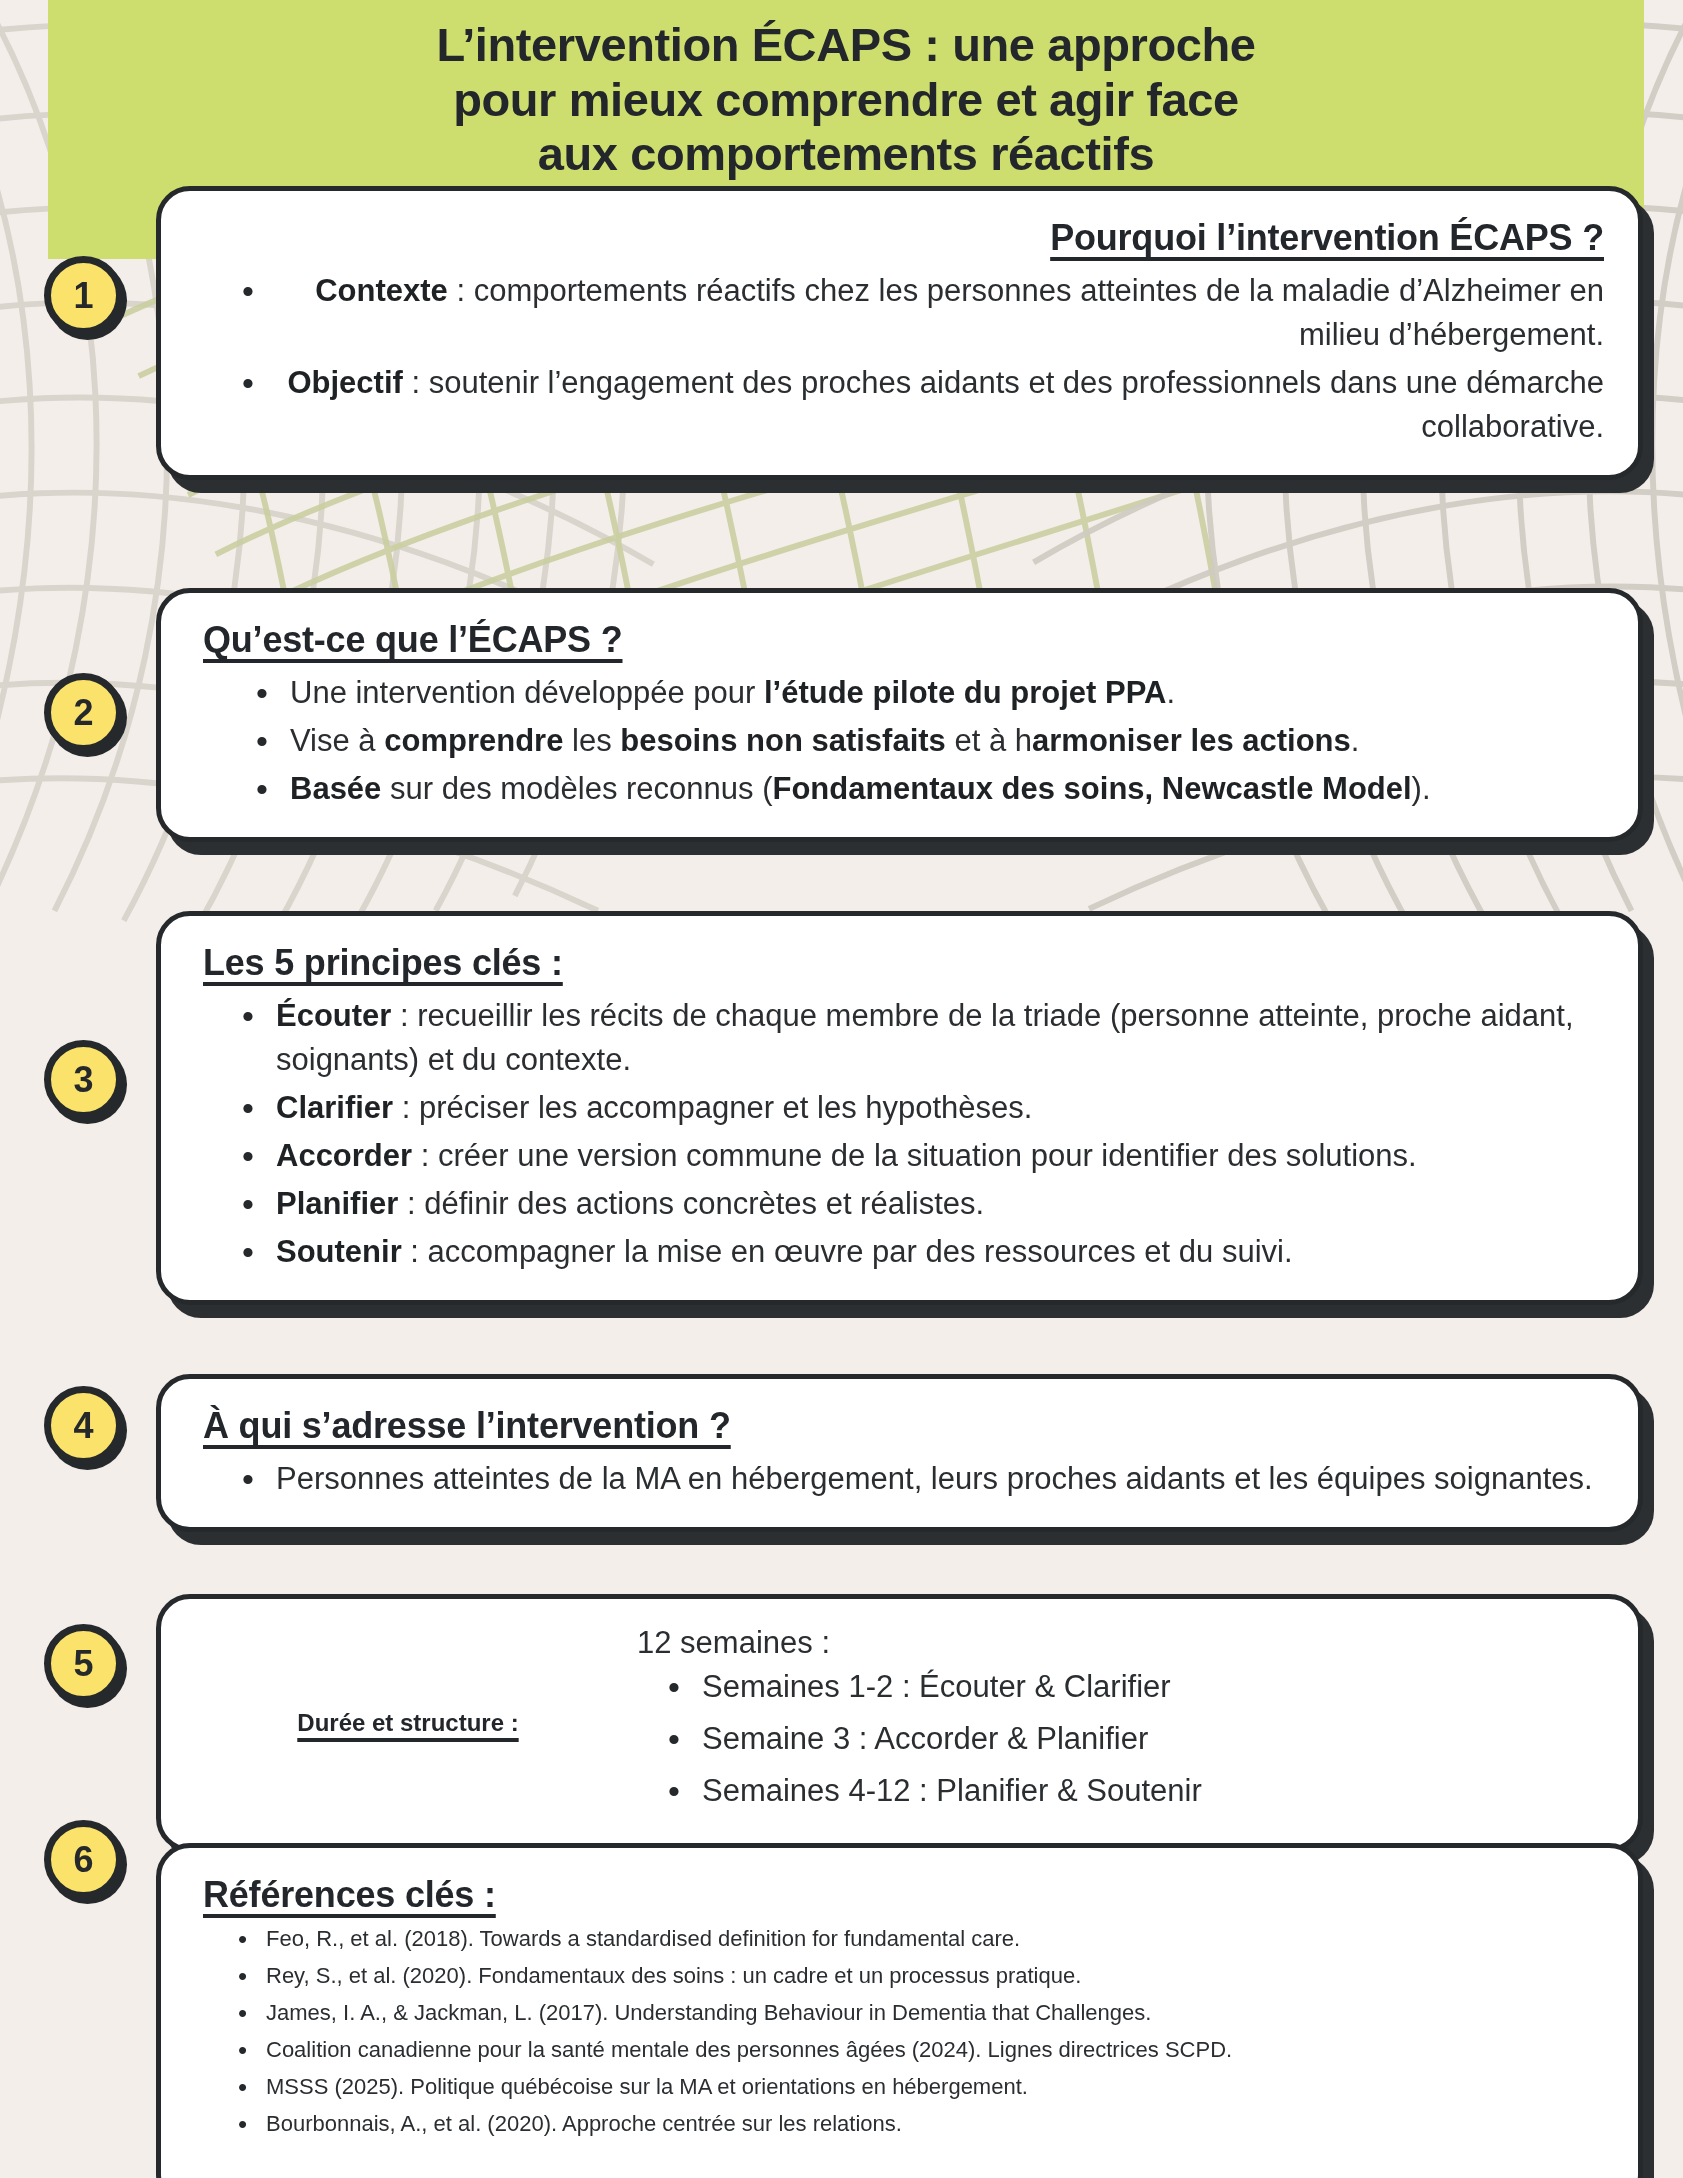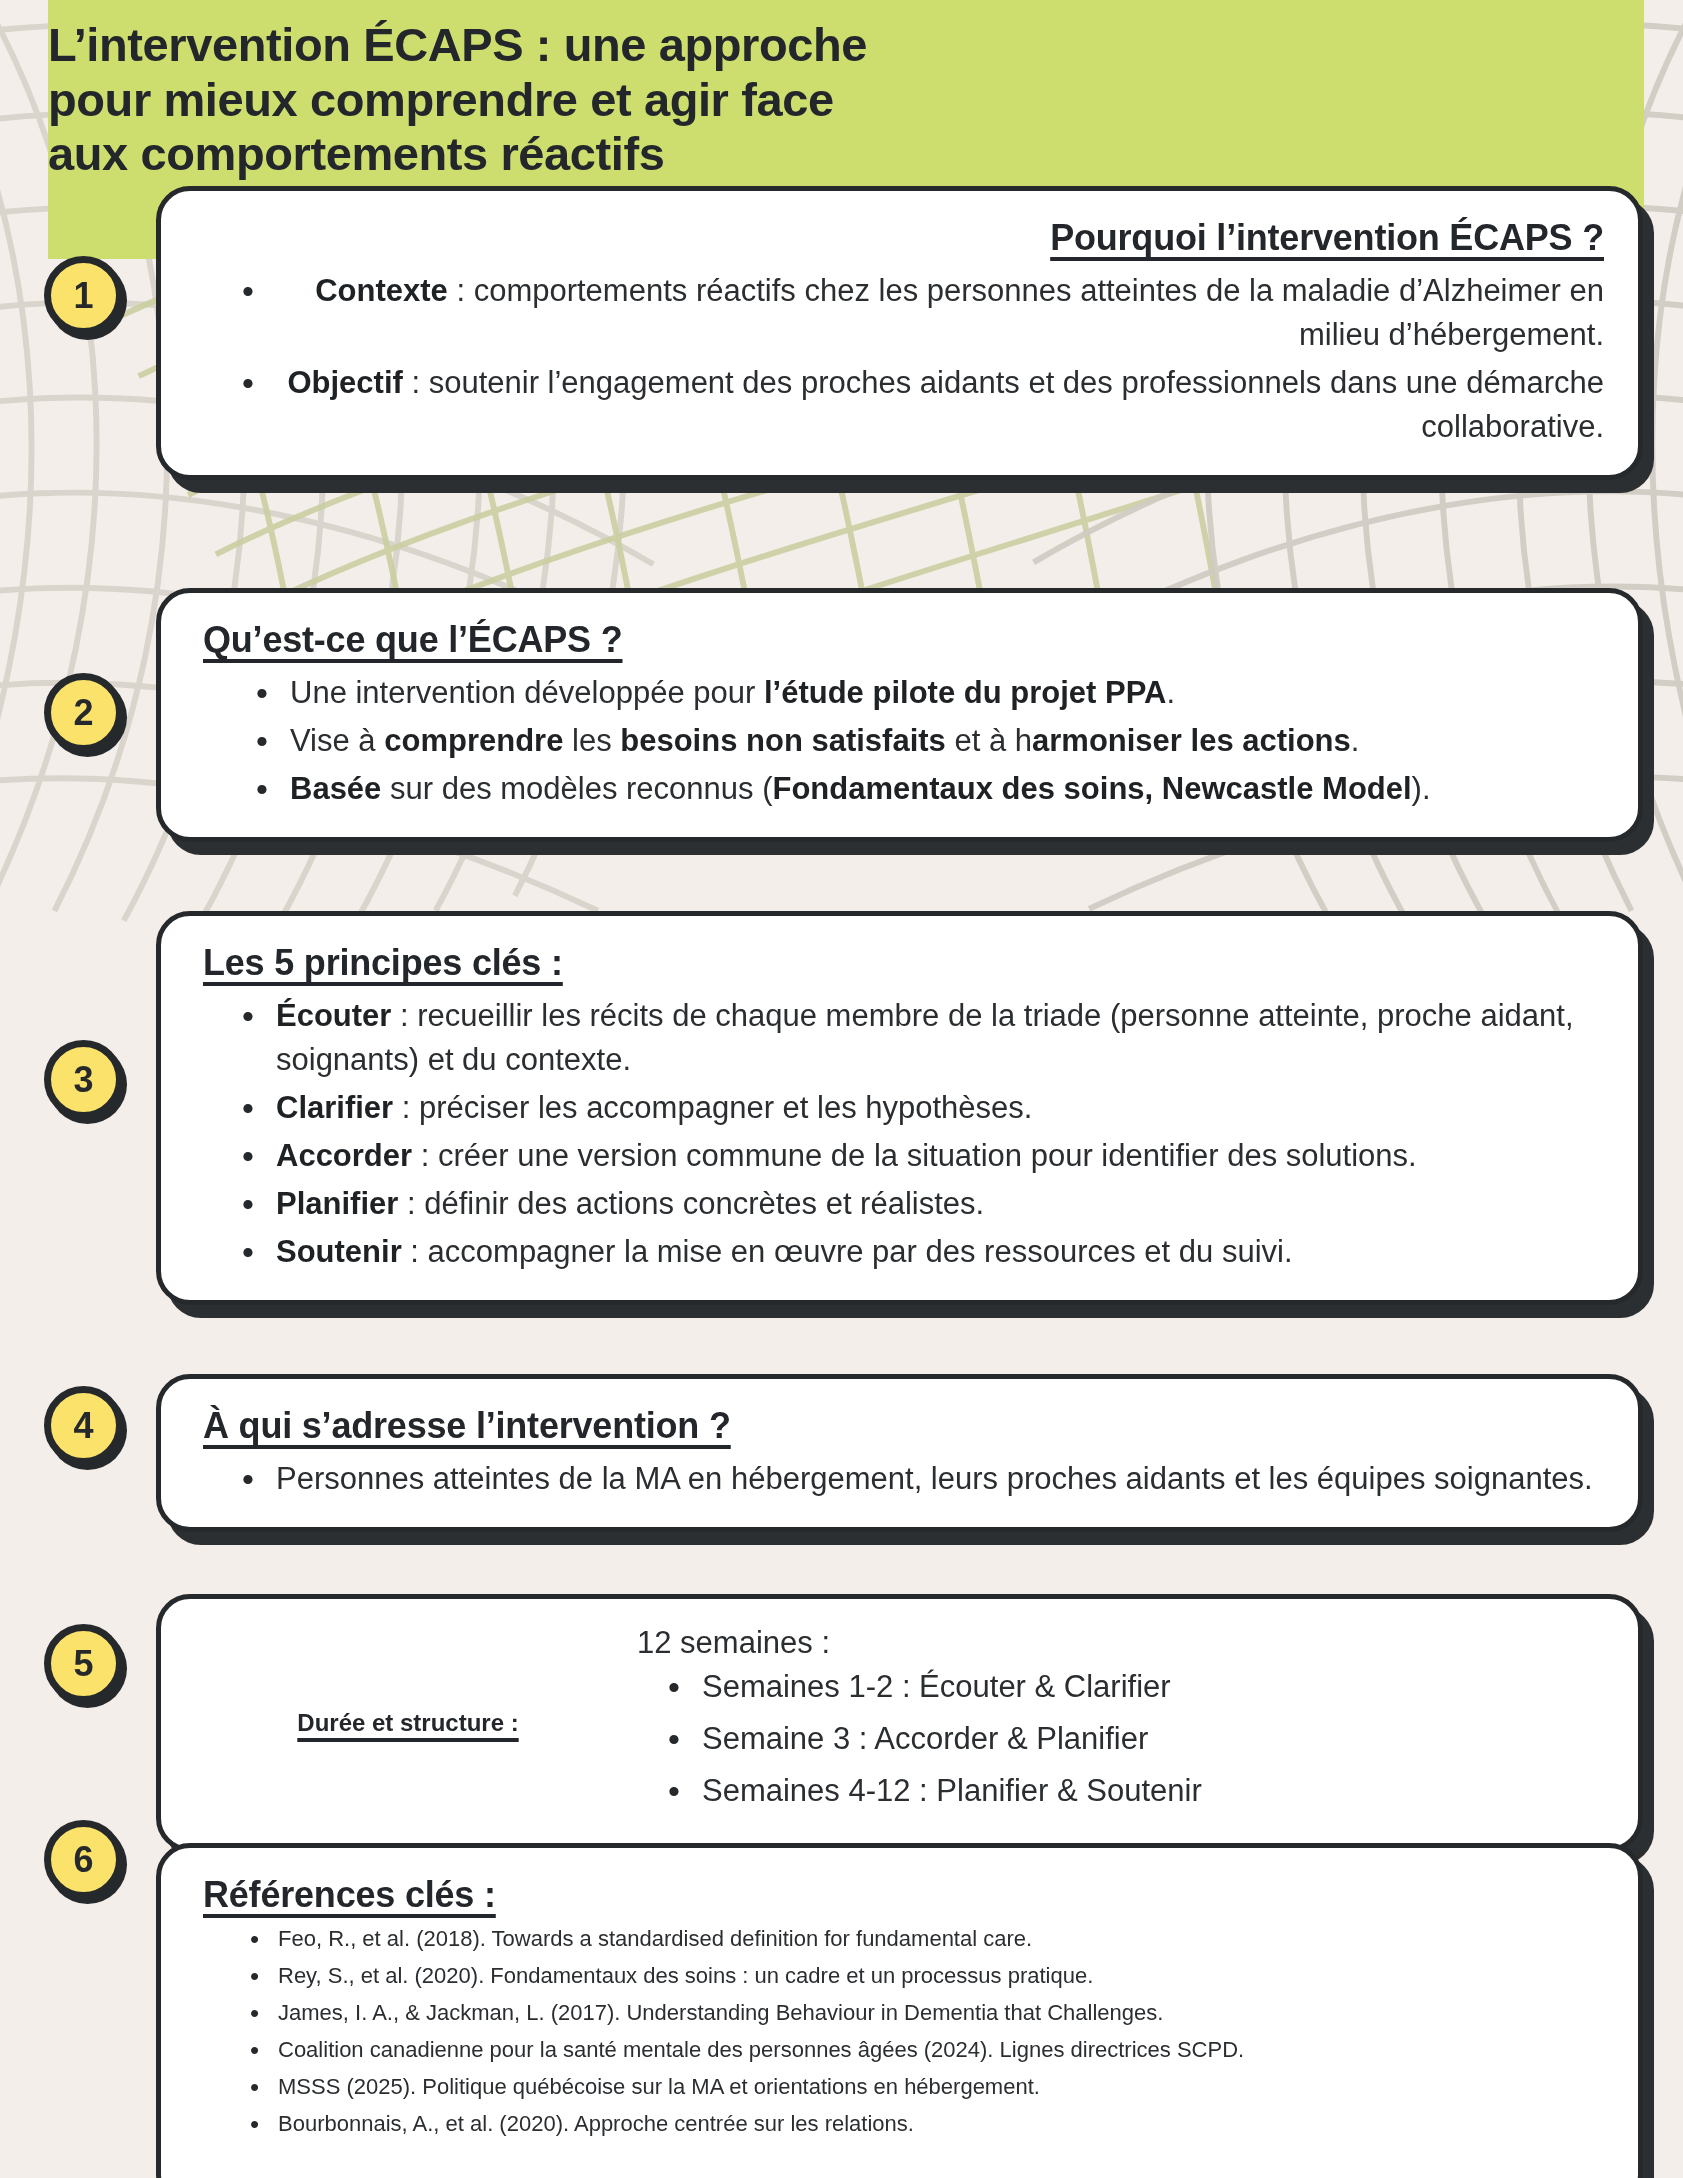--- a/index.html
+++ b/index.html
@@ -34,20 +34,21 @@
     height: 259px;
     background: #CEDE6E;
     z-index: 2;
   }
   .header-title {
     position: absolute;
     left: 48px;
     top: 18px;
     width: 1596px;
     z-index: 4;
+    text-align: center;
     font-size: 47px;
     line-height: 1.16;
     font-weight: bold;
     letter-spacing: -0.4px;
     color: #23272B;
     white-space: pre-line;
   }
 
   
   .badge {
@@ -143,21 +144,20 @@
     margin: 0;
     padding: 0 0 0 71px;
     list-style: none;
   }
   ul.refs > li {
     position: relative;
     font-size: 22px;
     line-height: 1.5;
     margin-bottom: 4px;
     color: #2B2E31;
-    margin-left: 12px;
   }
   ul.refs > li::before {
     content: "\2022";
     position: absolute;
     left: -28px;
     top: -2px;
     font-size: 26px;
     color: #26292C;
   }
 </style>

